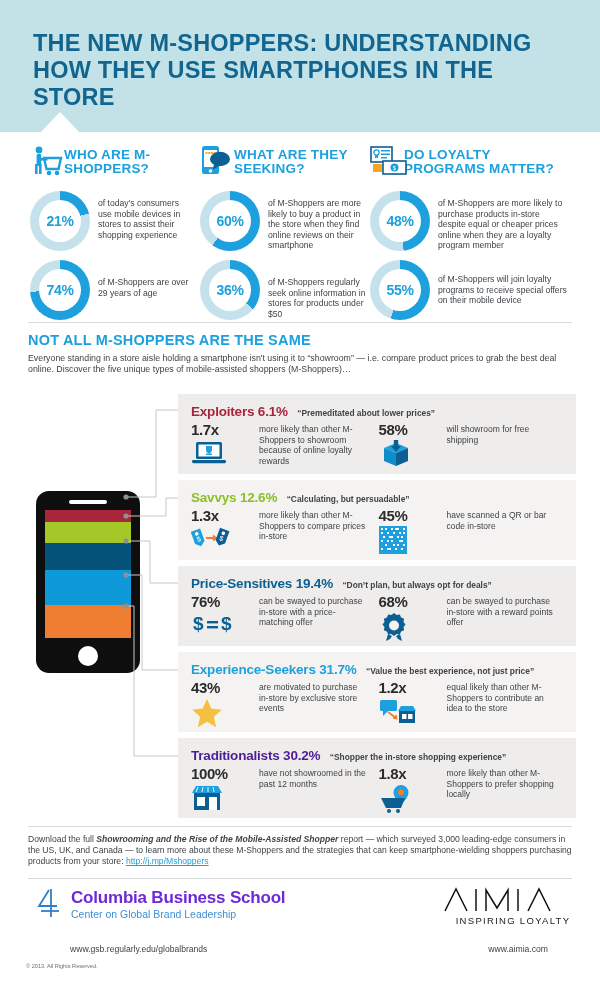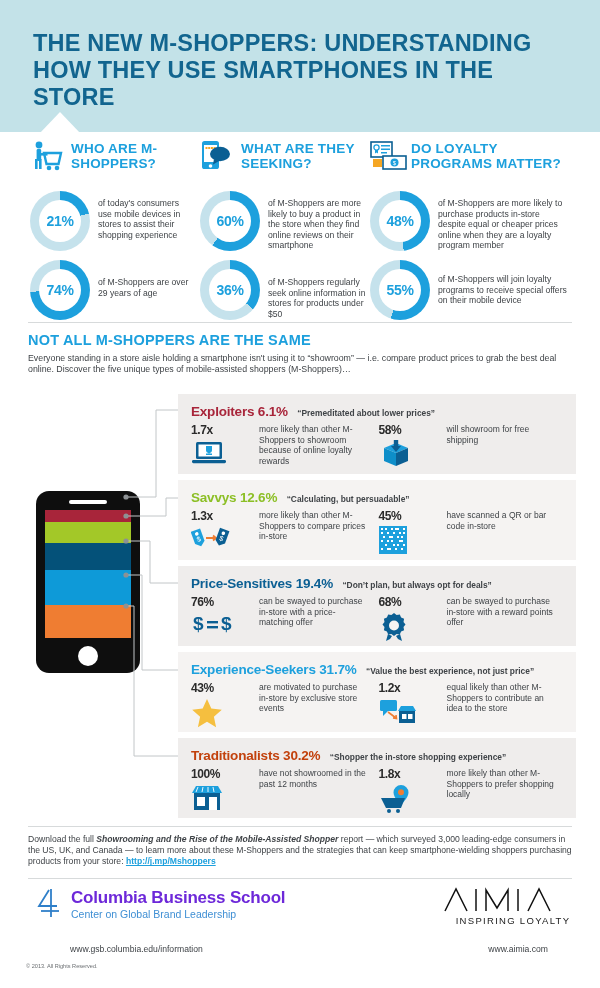--- a/index.html
+++ b/index.html
@@ -34,21 +34,21 @@
     border-bottom:22px solid #ffffff;
   }
 
   
   .cols{position:absolute;left:0;top:140px;width:600px;height:180px;}
   .col{position:absolute;top:0;}
   .col.c1{left:30px;width:170px;}
   .col.c2{left:200px;width:170px;}
   .col.c3{left:370px;width:205px;}
 
-  .col-head{display:flex;align-items:flex-start;gap:7px;height:42px;}
+  .col-head{display:flex;align-items:center;height:42px;}
   .col-icon{flex:0 0 auto;width:34px;height:32px;position:relative;}
   .col-title{
     font-size:13.5px;line-height:14.5px;font-weight:bold;
     color:#1da0dd;text-transform:uppercase;letter-spacing:.2px;
     padding-top:2px;
   }
 
   .stat{display:flex;align-items:flex-start;gap:8px;margin-top:9px;}
   .donut{flex:0 0 auto;width:60px;height:60px;position:relative;}
   .donut .ring{
@@ -111,32 +111,32 @@
     background:#efedec;
   }
   .seg.alt{background:#f5f3f2;}
   .seg-head{position:absolute;left:13px;top:8px;white-space:nowrap;}
   .seg-name{font-size:13.5px;font-weight:bold;letter-spacing:-.2px;}
   .seg-quote{font-size:8.4px;font-weight:bold;color:#3f4347;margin-left:5px;}
 
   .facts{position:absolute;left:13px;top:28px;width:375px;display:flex;}
   .fact{display:flex;width:50%;}
   .fact .left{width:68px;flex:0 0 auto;}
-  .fact .num{font-size:12px;font-weight:bold;color:#2b2b2b;letter-spacing:-.4px;line-height:16px;}
+  .fact .num{font-size:15px;font-weight:bold;color:#2b2b2b;letter-spacing:-.4px;line-height:16px;}
   .fact .ficon{margin-top:2px;height:30px;}
   .fact .desc{font-size:8.5px;line-height:10.5px;color:#3f4347;padding-top:2px;}
 
   
   .rule2{position:absolute;left:28px;top:826px;width:544px;height:1px;background:#d7dadb;}
   .foot-copy{
     position:absolute;left:28px;top:834px;width:546px;
     font-size:8.6px;line-height:11.2px;color:#3f4347;
   }
   .foot-copy b{font-style:italic;font-weight:bold;}
-  .foot-link{color:#1da0dd;font-weight:bold;text-align:center;}
+  .foot-link{color:#1da0dd;font-weight:normal;text-align:center;}
 
   .rule3{position:absolute;left:28px;top:878px;width:544px;height:1px;background:#d7dadb;}
 
   .cbs{position:absolute;left:36px;top:888px;display:flex;align-items:flex-start;gap:9px;}
   .cbs-text .n1{font-size:17px;font-weight:bold;color:#6d28d9;line-height:19px;letter-spacing:-.2px;}
   .cbs-text .n2{font-size:10.5px;color:#3f8fd4;line-height:14px;}
 
   .aimia{position:absolute;right:28px;top:886px;text-align:center;width:130px;}
   .aimia .mark{height:26px;}
   .aimia .tag{font-size:9.5px;letter-spacing:1.3px;color:#1b1b1b;margin-top:3px;margin-left:12px;}
@@ -488,21 +488,21 @@
             </svg>
           </div>
         </div>
         <div class="desc" style="width:110px">equal likely than other M-Shoppers to contribute an idea to the store</div>
       </div>
     </div>
   </div>
 
   <div class="seg" style="top:738px;">
     <div class="seg-head">
-      <span class="seg-name" style="color:#c2410c"><span>Traditionalists</span> <span>30.2%</span></span>
+      <span class="seg-name" style="color:#4c1d95"><span>Traditionalists</span> <span>30.2%</span></span>
       <span class="seg-quote">“Shopper the in-store shopping experience”</span>
     </div>
     <div class="facts">
       <div class="fact">
         <div class="left">
           <div class="num">100%</div>
           <div class="ficon">
             <svg width="32" height="28" viewBox="0 0 32 28">
               <path d="M1 9 L5 2 L27 2 L31 9 Z" fill="#1da0dd"></path>
               <g stroke="#fff" stroke-width="1" opacity=".9">
@@ -568,17 +568,17 @@
           <path d="M33 3 L33 25"></path>
           <path d="M43 25 L43 4 L54 22 L65 4 L65 25"></path>
           <path d="M75 3 L75 25"></path>
           <path d="M85 25 L96 3 L107 25"></path>
         </g>
       </svg>
     </div>
     <div class="tag">INSPIRING LOYALTY</div>
   </div>
 
-  <div class="url-l">www.gsb.columbia.edu/information</div>
+  <div class="url-l">www.gsb.regularly.edu/globalbrands</div>
   <div class="url-r">www.aimia.com</div>
   <div class="copyright">© 2013. All Rights Reserved.</div>
 
 </div>
 
 </body></html>

